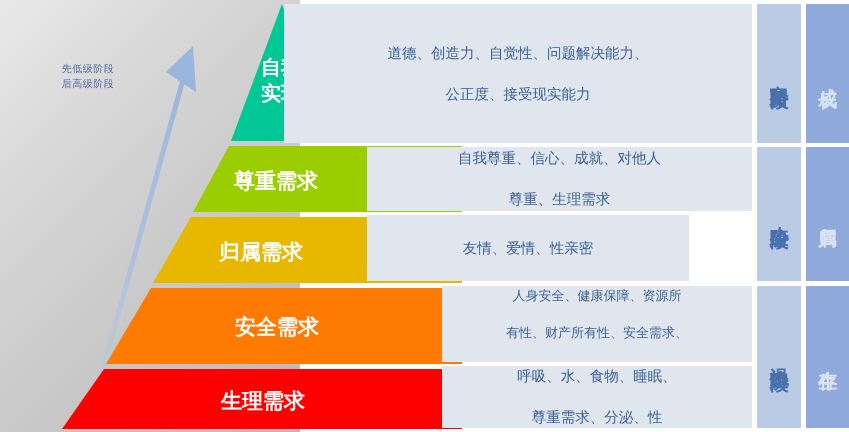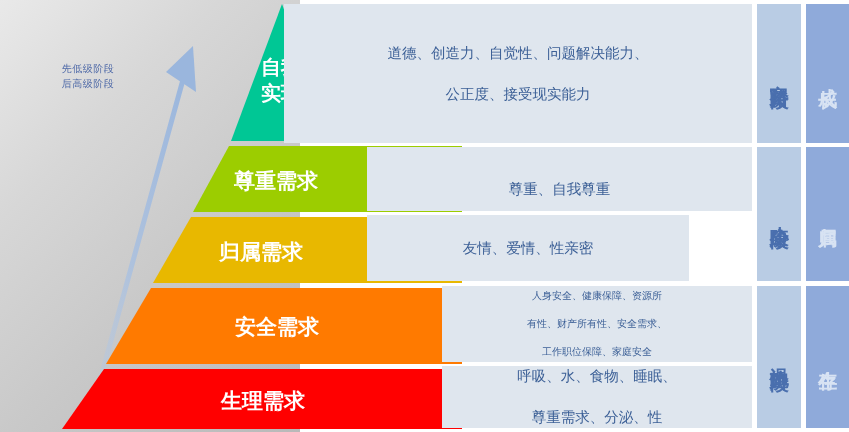--- a/index.html
+++ b/index.html
@@ -105,36 +105,35 @@
 
   <div class="desc" style="left:284px;top:4px;width:468px;height:139px;">
     <span>
       <span>道德、创造力、自觉性、问题解决能力、</span><br>
       <span>公正度、接受现实能力</span>
     </span>
   </div>
 
   <div class="desc" style="left:367px;top:147px;width:385px;height:64px;">
     <span>
-      <br>
-      <span>尊重、自我尊重</span>
+      <span>自我尊重、信心、成就、对他人</span><br>
+      <span>尊重、生理需求</span>
     </span>
   </div>
 
   <div class="desc" style="left:367px;top:215px;width:322px;height:66px;">
     <span>
       <span>友情、爱情、性亲密</span>
     </span>
   </div>
 
-  <div class="desc" style="left:442px;top:286px;width:310px;height:76px;font-size:10px;">
+  <div class="desc" style="left:442px;top:286px;width:310px;height:76px;font-size:13px;">
     <span>
       <span>人身安全、健康保障、资源所</span><br>
       <span>有性、财产所有性、安全需求、</span><br>
-      <span>工作职位保障、家庭安全</span>
     </span>
   </div>
 
   <div class="desc" style="left:442px;top:366px;width:310px;height:62px;justify-content:center;">
     <span>
       <span>呼吸、水、食物、睡眠、</span><br>
       <span>尊重需求、分泌、性</span>
     </span>
   </div>
 

